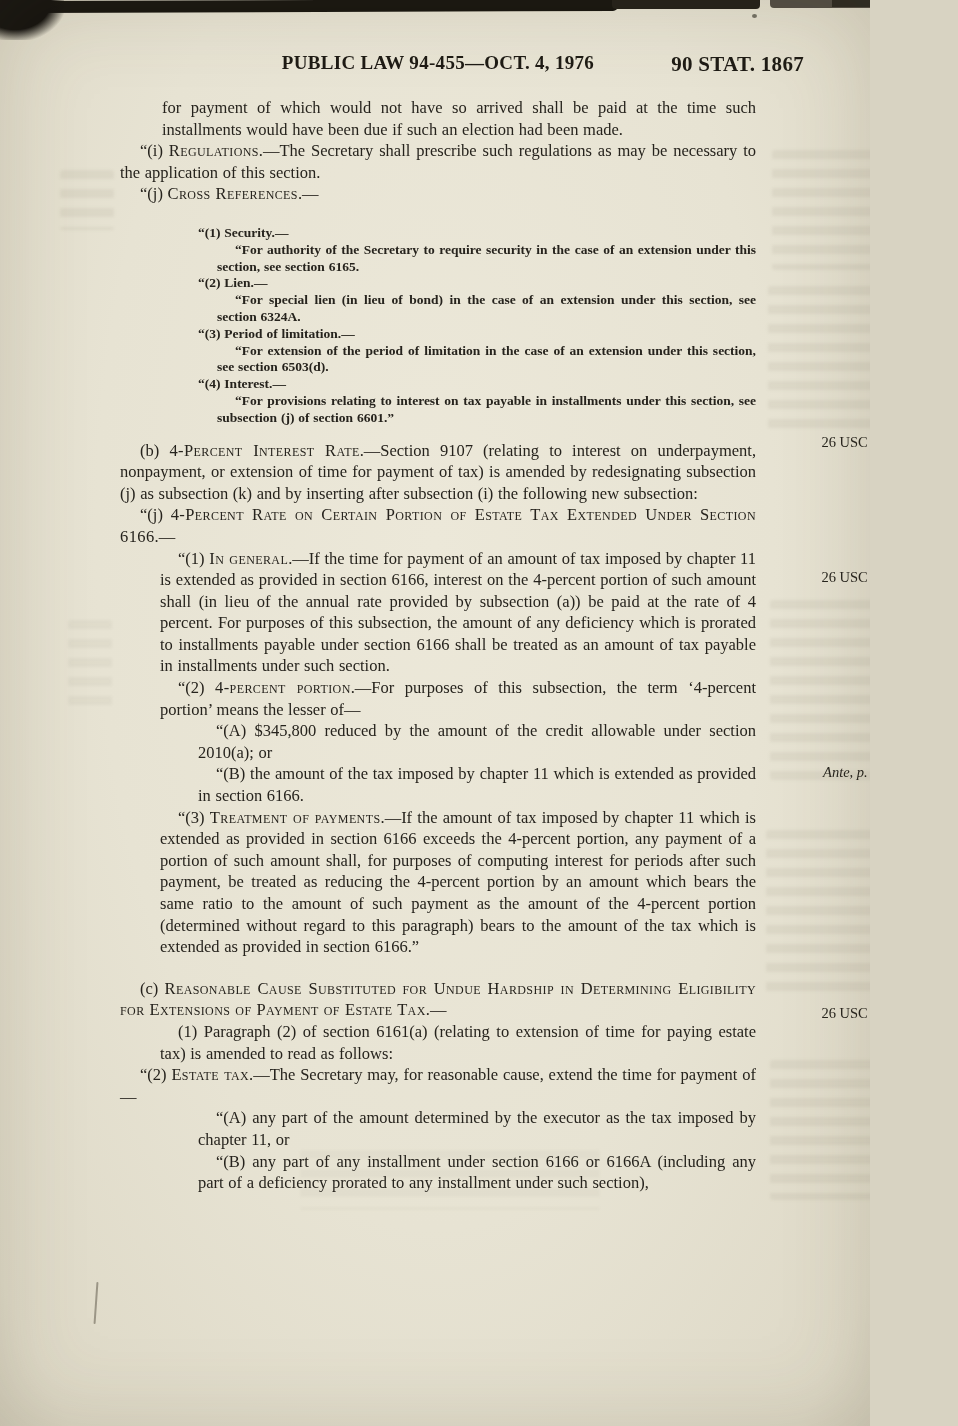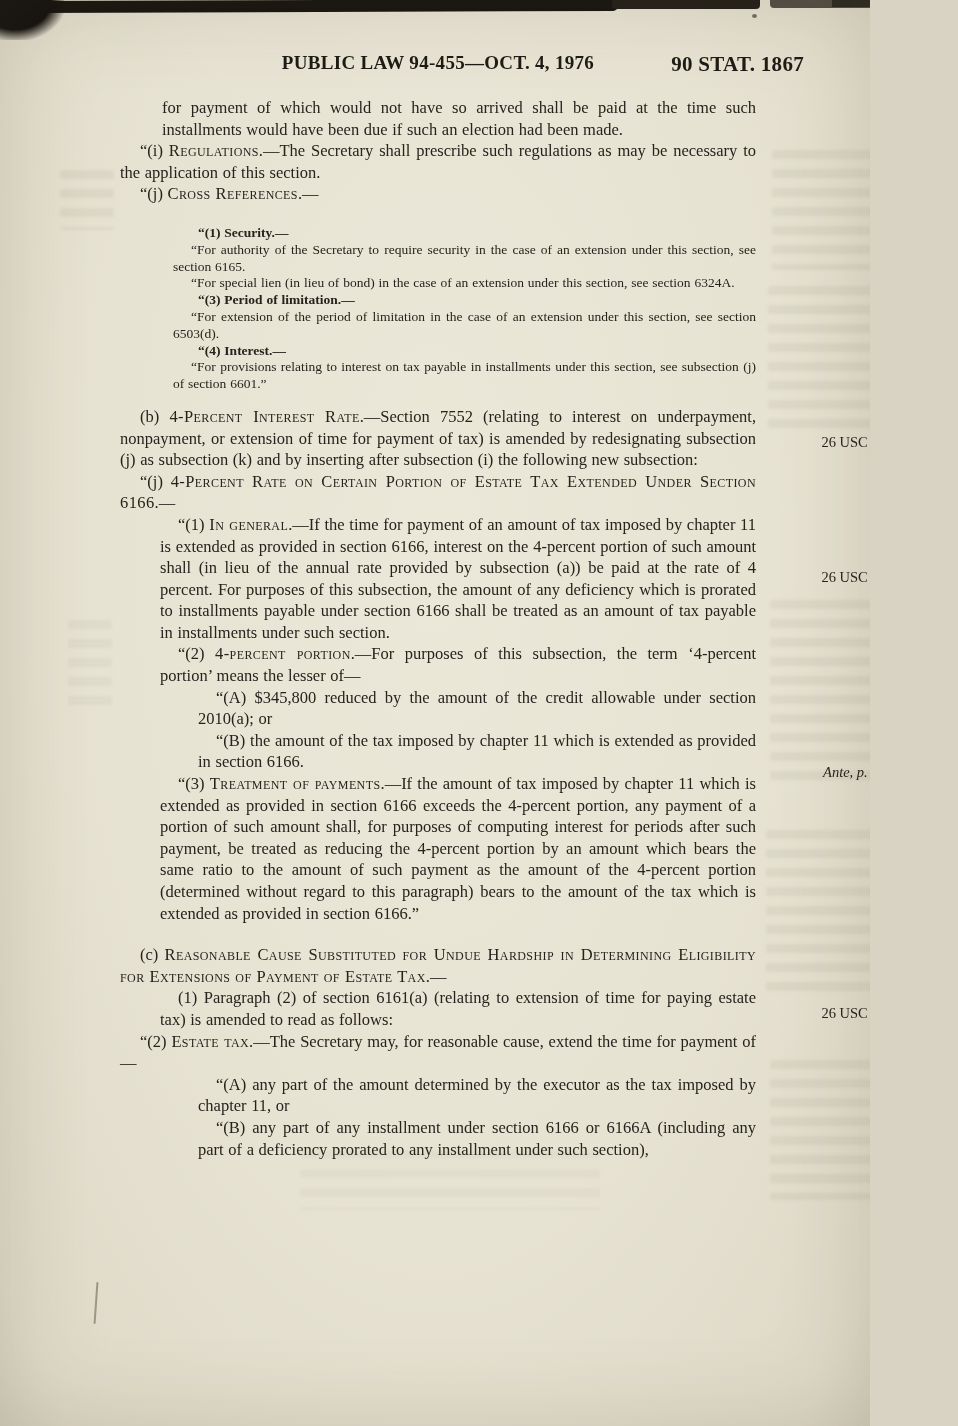--- a/index.html
+++ b/index.html
@@ -81,21 +81,21 @@
   .para .sc { font-variant: small-caps; letter-spacing: 0.4px; }
   .cont { margin-left: 42px; }
   .flush { text-indent: 20px; }
   .s1 { margin-left: 40px; text-indent: 18px; }
   .s2 { margin-left: 78px; text-indent: 18px; }
   .xh {
     margin-left: 78px; font-weight: bold;
     font-size: 13.5px; line-height: 16.8px; text-align: left;
   }
   .xb {
-    margin-left: 53px; text-indent: 18px; font-weight: normal;
+    margin-left: 97px; text-indent: 18px; font-weight: bold;
     font-size: 13.5px; line-height: 16.8px;
   }
   .gap { margin-top: 13px; }
   .gap-sm { margin-top: 20px; }
 
   
   .margin-note {
     position: absolute; left: 764px; width: 140px;
     font-size: 14.5px; line-height: 18px; color: #26231d;
     text-align: right; white-space: nowrap;
@@ -129,26 +129,27 @@
     <div class="law-title">PUBLIC LAW 94-455—OCT. 4, 1976</div>
     <div class="stat-page">90 STAT. 1867</div>
   </header>
 
   <main class="text-column" id="text-column">
       <p class="para cont"><span>for payment of which would not have so arrived shall be paid at the time such installments would have been due if such an election had been made.</span></p>
       <p class="para flush"><span>“(i) </span><span class="sc">Regulations</span><span>.—The Secretary shall prescribe such regulations as may be necessary to the application of this section.</span></p>
       <p class="para flush"><span>“(j) </span><span class="sc">Cross References</span><span>.—</span></p>
       <p class="para xh gap-sm"><span>“(1) Security.—</span></p>
       <p class="para xb"><span>“For authority of the Secretary to require security in the case of an extension under this section, see section 6165.</span></p>
+      <p class="para xh"><span>“(2) Lien.—</span></p>
       <p class="para xb"><span>“For special lien (in lieu of bond) in the case of an extension under this section, see section 6324A.</span></p>
       <p class="para xh"><span>“(3) Period of limitation.—</span></p>
       <p class="para xb"><span>“For extension of the period of limitation in the case of an extension under this section, see section 6503(d).</span></p>
       <p class="para xh"><span>“(4) Interest.—</span></p>
       <p class="para xb"><span>“For provisions relating to interest on tax payable in installments under this section, see subsection (j) of section 6601.”</span></p>
-      <p class="para flush gap"><span>(b) </span><span class="sc">4-Percent Interest Rate</span><span>.—Section 7552 (relating to interest on underpayment, nonpayment, or extension of time for payment of tax) is amended by redesignating subsection (j) as subsection (k) and by inserting after subsection (i) the following new subsection:</span></p>
+      <p class="para flush gap"><span>(b) </span><span class="sc">4-Percent Interest Rate</span><span>.—Section 9107 (relating to interest on underpayment, nonpayment, or extension of time for payment of tax) is amended by redesignating subsection (j) as subsection (k) and by inserting after subsection (i) the following new subsection:</span></p>
       <p class="para flush"><span>“(j) </span><span class="sc">4-Percent Rate on Certain Portion of Estate Tax Extended Under Section 6166</span><span>.—</span></p>
       <p class="para s1"><span>“(1) </span><span class="sc">In general</span><span>.—If the time for payment of an amount of tax imposed by chapter 11 is extended as provided in section 6166, interest on the 4-percent portion of such amount shall (in lieu of the annual rate provided by subsection (a)) be paid at the rate of 4 percent. For purposes of this subsection, the amount of any deficiency which is prorated to installments payable under section 6166 shall be treated as an amount of tax payable in installments under such section.</span></p>
       <p class="para s1"><span>“(2) </span><span class="sc">4-percent portion</span><span>.—For purposes of this subsection, the term ‘4-percent portion’ means the lesser of—</span></p>
       <p class="para s2"><span>“(A) $345,800 reduced by the amount of the credit allowable under section 2010(a); or</span></p>
       <p class="para s2"><span>“(B) the amount of the tax imposed by chapter 11 which is extended as provided in section 6166.</span></p>
       <p class="para s1"><span>“(3) </span><span class="sc">Treatment of payments</span><span>.—If the amount of tax imposed by chapter 11 which is extended as provided in section 6166 exceeds the 4-percent portion, any payment of a portion of such amount shall, for purposes of computing interest for periods after such payment, be treated as reducing the 4-percent portion by an amount which bears the same ratio to the amount of such payment as the amount of the 4-percent portion (determined without regard to this paragraph) bears to the amount of the tax which is extended as provided in section 6166.”</span></p>
       <p class="para flush gap-sm"><span>(c) </span><span class="sc">Reasonable Cause Substituted for Undue Hardship in Determining Eligibility for Extensions of Payment of Estate Tax</span><span>.—</span></p>
       <p class="para s1"><span>(1) Paragraph (2) of section 6161(a) (relating to extension of time for paying estate tax) is amended to read as follows:</span></p>
       <p class="para flush"><span>“(2) </span><span class="sc">Estate tax</span><span>.—The Secretary may, for reasonable cause, extend the time for payment of—</span></p>
       <p class="para s2"><span>“(A) any part of the amount determined by the executor as the tax imposed by chapter 11, or</span></p>

